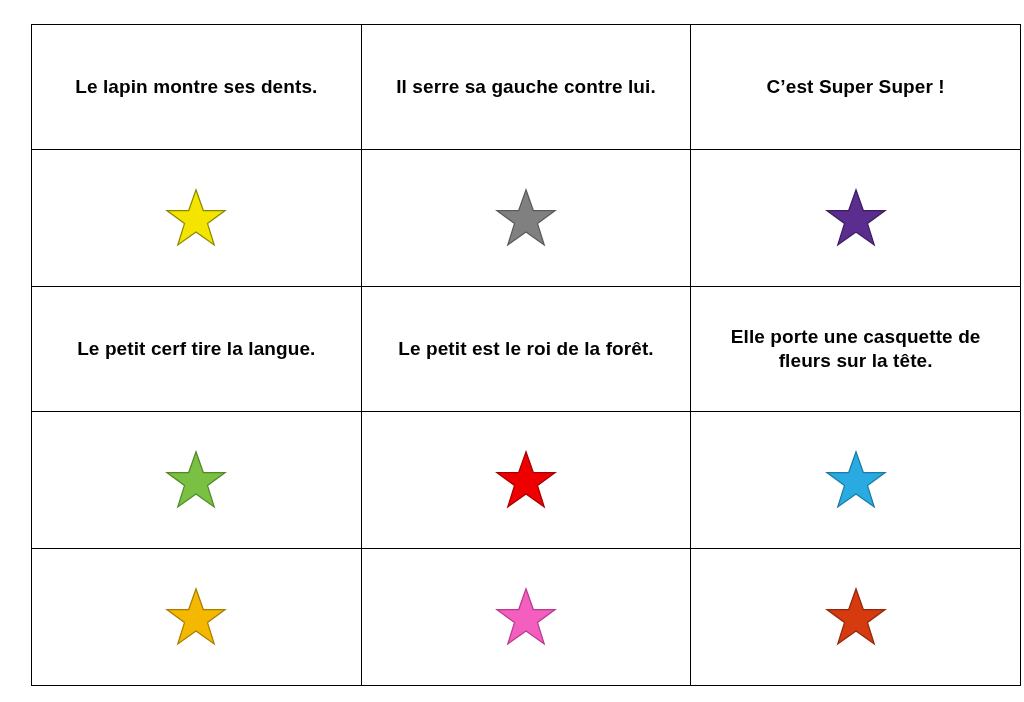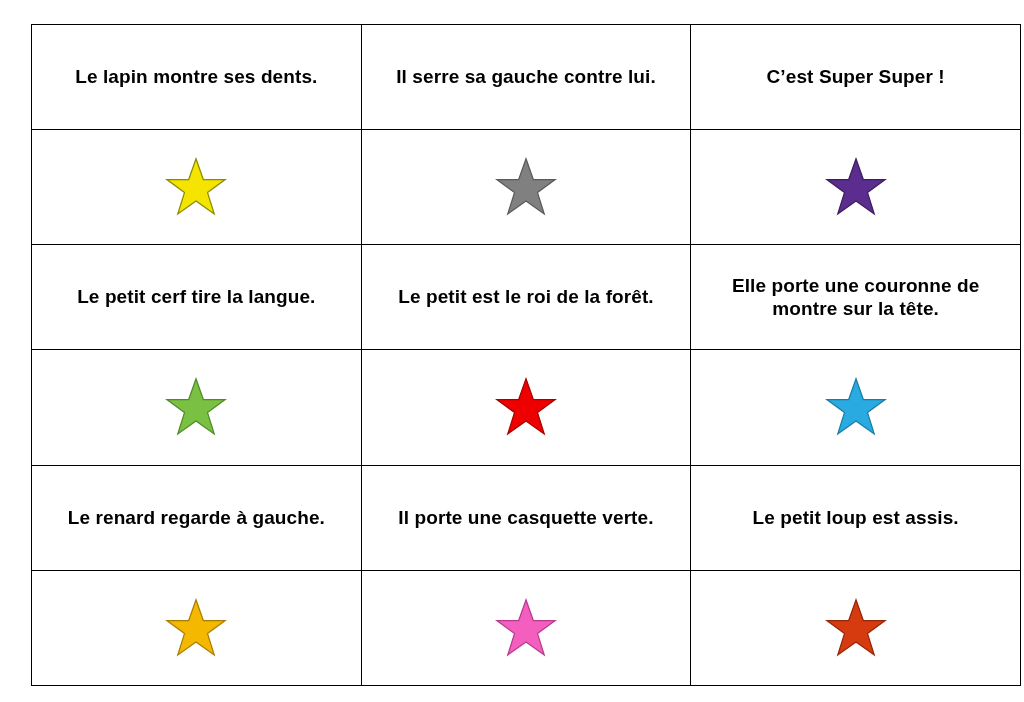--- a/index.html
+++ b/index.html
@@ -105,21 +105,21 @@
       </tr>
 
       <tr>
         <td class="text-cell">
           <span class="cell-text">Le petit cerf tire la langue.</span>
         </td>
         <td class="text-cell">
           <span class="cell-text">Le petit est le roi de la forêt.</span>
         </td>
         <td class="text-cell">
-          <span class="cell-text">Elle porte une couronne de montre sur la tête.</span>
+          <span class="cell-text">Elle porte une casquette de fleurs sur la tête.</span>
         </td>
       </tr>
 
       <tr>
         <td class="star-cell">
           <div class="star-wrap">
             <svg class="star-svg" width="62" height="60" viewBox="0 0 100 95">
               <polygon points="50,2 61.8,35.5 97,35.5 68.6,56.5 79.4,91 50,70 20.6,91 31.4,56.5 3,35.5 38.2,35.5" stroke-width="2" fill="#7AC143" stroke="#4f8a28"></polygon>
             </svg>
           </div>
@@ -133,31 +133,20 @@
         </td>
         <td class="star-cell">
           <div class="star-wrap">
             <svg class="star-svg" width="62" height="60" viewBox="0 0 100 95">
               <polygon points="50,2 61.8,35.5 97,35.5 68.6,56.5 79.4,91 50,70 20.6,91 31.4,56.5 3,35.5 38.2,35.5" stroke-width="2" fill="#29ABE2" stroke="#1b7ba5"></polygon>
             </svg>
           </div>
         </td>
       </tr>
 
-      <tr>
-        <td class="text-cell">
-          <span class="cell-text">Le renard regarde à gauche.</span>
-        </td>
-        <td class="text-cell">
-          <span class="cell-text">Il porte une casquette verte.</span>
-        </td>
-        <td class="text-cell">
-          <span class="cell-text">Le petit loup est assis.</span>
-        </td>
-      </tr>
 
       <tr>
         <td class="star-cell">
           <div class="star-wrap">
             <svg class="star-svg" width="62" height="60" viewBox="0 0 100 95">
               <polygon points="50,2 61.8,35.5 97,35.5 68.6,56.5 79.4,91 50,70 20.6,91 31.4,56.5 3,35.5 38.2,35.5" stroke-width="2" fill="#F5B800" stroke="#a87d00"></polygon>
             </svg>
           </div>
         </td>
         <td class="star-cell">

